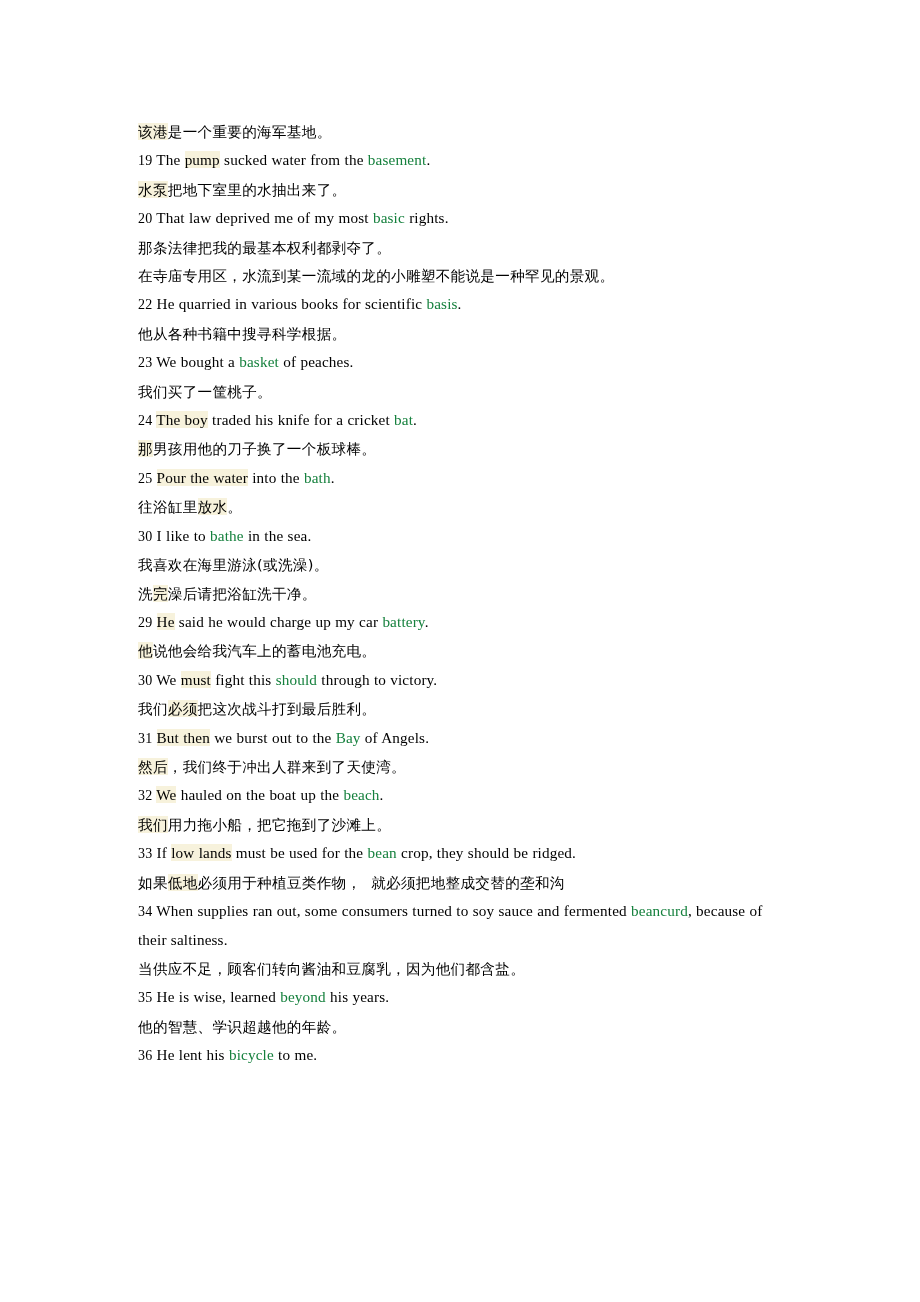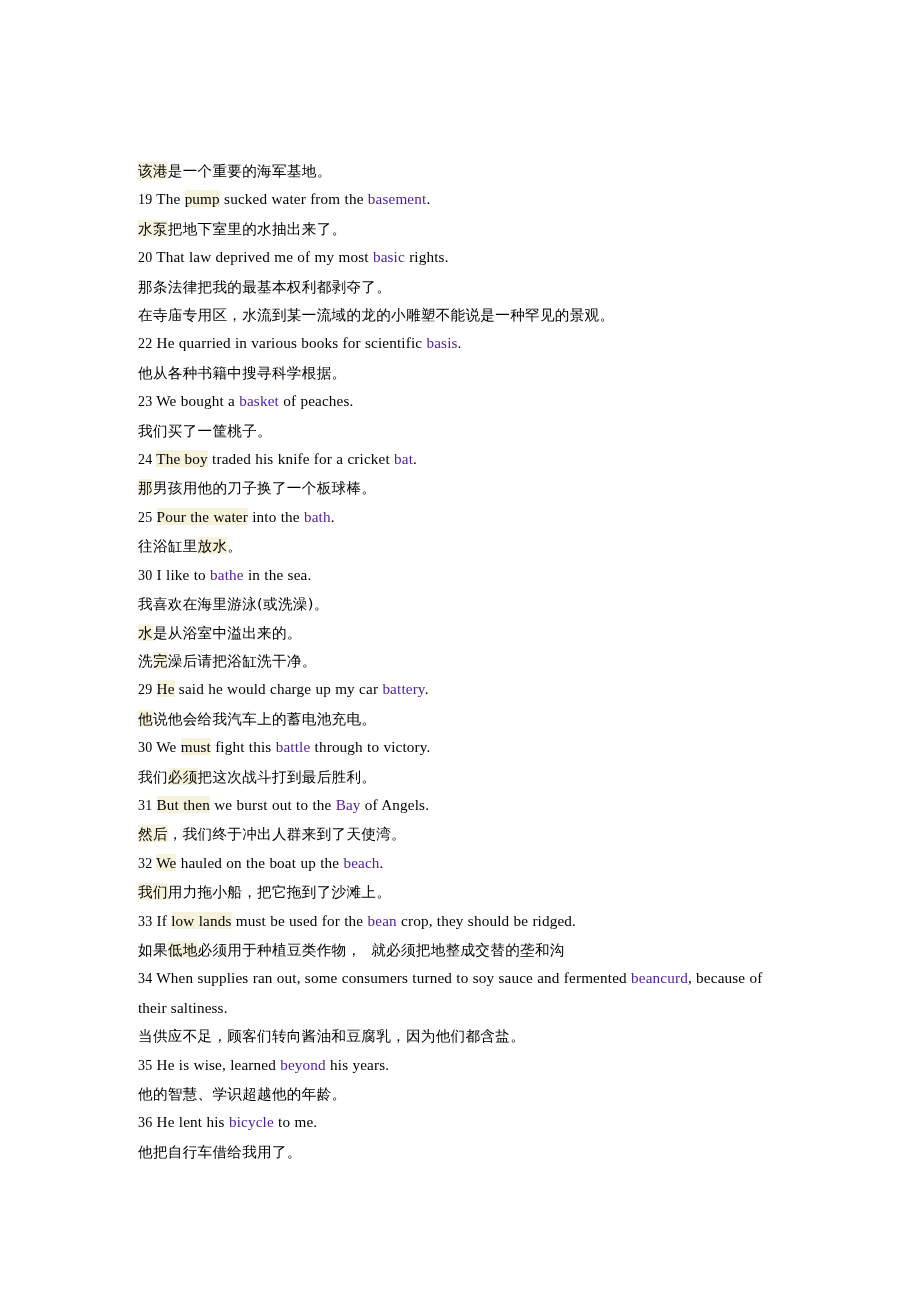--- a/index.html
+++ b/index.html
@@ -17,21 +17,20 @@
   #doc-page {
     position: relative;
     width: 920px;
     height: 1302px;
     background: #ffffff;
     box-sizing: border-box;
     padding: 118px 140px 0 138px;
   }
   .entry-list {
     display: block;
-    margin-top: 39px;
   }
   .doc-line {
     display: block;
     white-space: normal;
     line-height: 28.4px;
     min-height: 28.4px;
   }
   .line-en {
     font-size: 15.2px;
     letter-spacing: 0.01em;
@@ -39,21 +38,21 @@
   }
   .line-zh {
     font-size: 14.6px;
     font-family: "DejaVu Sans", "Liberation Sans", sans-serif;
     letter-spacing: 0.02em;
   }
   .num {
     font-size: 14px;
   }
   .kw {
-    color: #4c1d95;
+    color: #15803d;
   }
   .hl {
     background-color: #f7f2dc;
     box-decoration-break: clone;
     -webkit-box-decoration-break: clone;
   }
   .seg {
     white-space: pre-wrap;
   }
 </style>
@@ -71,32 +70,30 @@
       <div class="doc-line line-en"><span class="num">22</span><span class="seg"> He quarried in various books for scientific </span><span class="seg kw">basis</span><span class="seg">.</span></div>
       <div class="doc-line line-zh"><span class="seg">他从各种书籍中搜寻科学根据。</span></div>
       <div class="doc-line line-en"><span class="num">23</span><span class="seg"> We bought a </span><span class="seg kw">basket</span><span class="seg"> of peaches.</span></div>
       <div class="doc-line line-zh"><span class="seg">我们买了一筐桃子。</span></div>
       <div class="doc-line line-en"><span class="num">24</span><span class="seg"> </span><span class="seg hl">The boy</span><span class="seg"> traded his knife for a cricket </span><span class="seg kw">bat</span><span class="seg">.</span></div>
       <div class="doc-line line-zh"><span class="seg hl">那</span><span class="seg">男孩用他的刀子换了一个板球棒。</span></div>
       <div class="doc-line line-en"><span class="num">25</span><span class="seg"> </span><span class="seg hl">Pour the water</span><span class="seg"> into the </span><span class="seg kw">bath</span><span class="seg">.</span></div>
       <div class="doc-line line-zh"><span class="seg">往浴缸里</span><span class="seg hl">放水</span><span class="seg">。</span></div>
       <div class="doc-line line-en"><span class="num">30</span><span class="seg"> I like to </span><span class="seg kw">bathe</span><span class="seg"> in the sea.</span></div>
       <div class="doc-line line-zh"><span class="seg">我喜欢在海里游泳(或洗澡)。</span></div>
-      <div class="doc-line line-zh"><span class="seg hl">水</span><span class="seg">是从浴室中溢出来的。</span></div>
       <div class="doc-line line-zh"><span class="seg">洗</span><span class="seg hl">完</span><span class="seg">澡后请把浴缸洗干净。</span></div>
       <div class="doc-line line-en"><span class="num">29</span><span class="seg"> </span><span class="seg hl">He</span><span class="seg"> said he would charge up my car </span><span class="seg kw">battery</span><span class="seg">.</span></div>
       <div class="doc-line line-zh"><span class="seg hl">他</span><span class="seg">说他会给我汽车上的蓄电池充电。</span></div>
-      <div class="doc-line line-en"><span class="num">30</span><span class="seg"> We </span><span class="seg hl">must</span><span class="seg"> fight this </span><span class="seg kw">battle</span><span class="seg"> through to victory.</span></div>
+      <div class="doc-line line-en"><span class="num">30</span><span class="seg"> We </span><span class="seg hl">must</span><span class="seg"> fight this </span><span class="seg kw">should</span><span class="seg"> through to victory.</span></div>
       <div class="doc-line line-zh"><span class="seg">我们</span><span class="seg hl">必须</span><span class="seg">把这次战斗打到最后胜利。</span></div>
       <div class="doc-line line-en"><span class="num">31</span><span class="seg"> </span><span class="seg hl">But then</span><span class="seg"> we burst out to the </span><span class="seg kw">Bay</span><span class="seg"> of Angels.</span></div>
       <div class="doc-line line-zh"><span class="seg hl">然后</span><span class="seg">，我们终于冲出人群来到了天使湾。</span></div>
       <div class="doc-line line-en"><span class="num">32</span><span class="seg"> </span><span class="seg hl">We</span><span class="seg"> hauled on the boat up the </span><span class="seg kw">beach</span><span class="seg">.</span></div>
       <div class="doc-line line-zh"><span class="seg hl">我们</span><span class="seg">用力拖小船，把它拖到了沙滩上。</span></div>
       <div class="doc-line line-en"><span class="num">33</span><span class="seg"> If </span><span class="seg hl">low lands</span><span class="seg"> must be used for the </span><span class="seg kw">bean</span><span class="seg"> crop, they should be ridged.</span></div>
       <div class="doc-line line-zh"><span class="seg">如果</span><span class="seg hl">低地</span><span class="seg">必须用于种植豆类作物，  就必须把地整成交替的垄和沟</span></div>
       <div class="doc-line line-en"><span class="num">34</span><span class="seg"> When supplies ran out, some consumers turned to soy sauce and fermented </span><span class="seg kw">beancurd</span><span class="seg">, because of their saltiness.</span></div>
       <div class="doc-line line-zh"><span class="seg">当供应不足，顾客们转向酱油和豆腐乳，因为他们都含盐。</span></div>
       <div class="doc-line line-en"><span class="num">35</span><span class="seg"> He is wise, learned </span><span class="seg kw">beyond</span><span class="seg"> his years.</span></div>
       <div class="doc-line line-zh"><span class="seg">他的智慧、学识超越他的年龄。</span></div>
       <div class="doc-line line-en"><span class="num">36</span><span class="seg"> He lent his </span><span class="seg kw">bicycle</span><span class="seg"> to me.</span></div>
-      <div class="doc-line line-zh"><span class="seg">他把自行车借给我用了。</span></div>
     </div>
 </div>
 
 </body></html>

